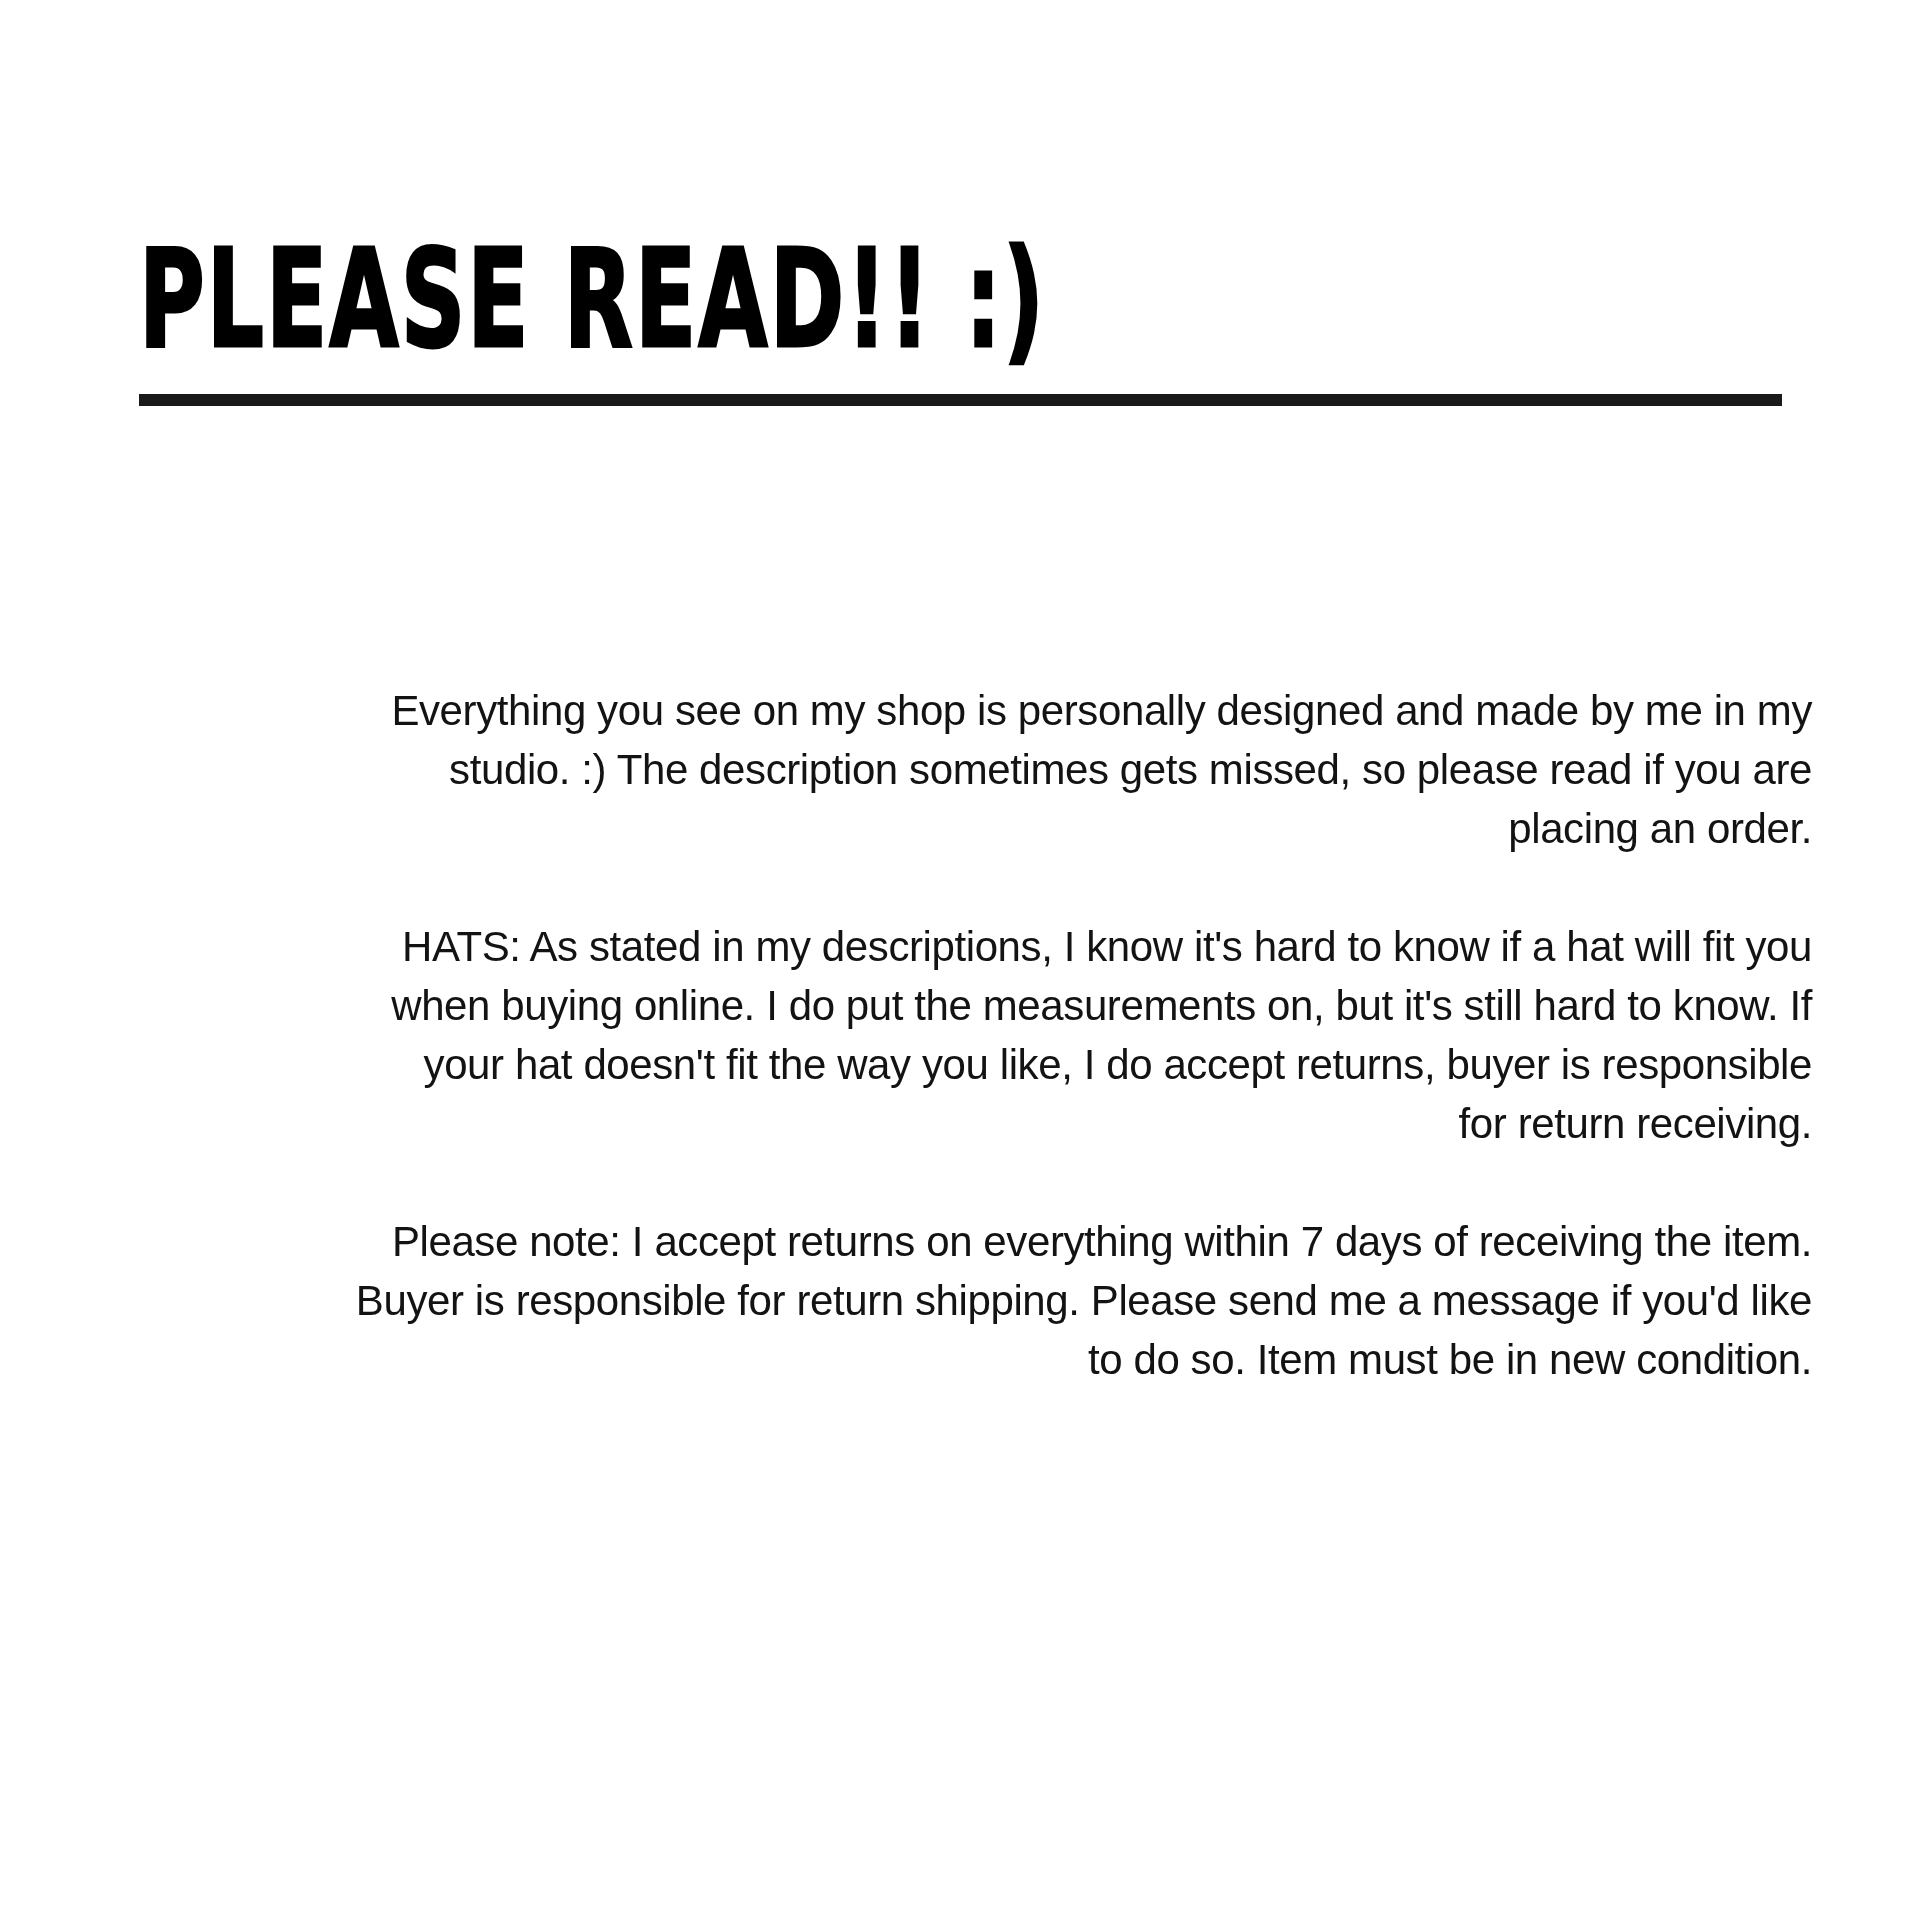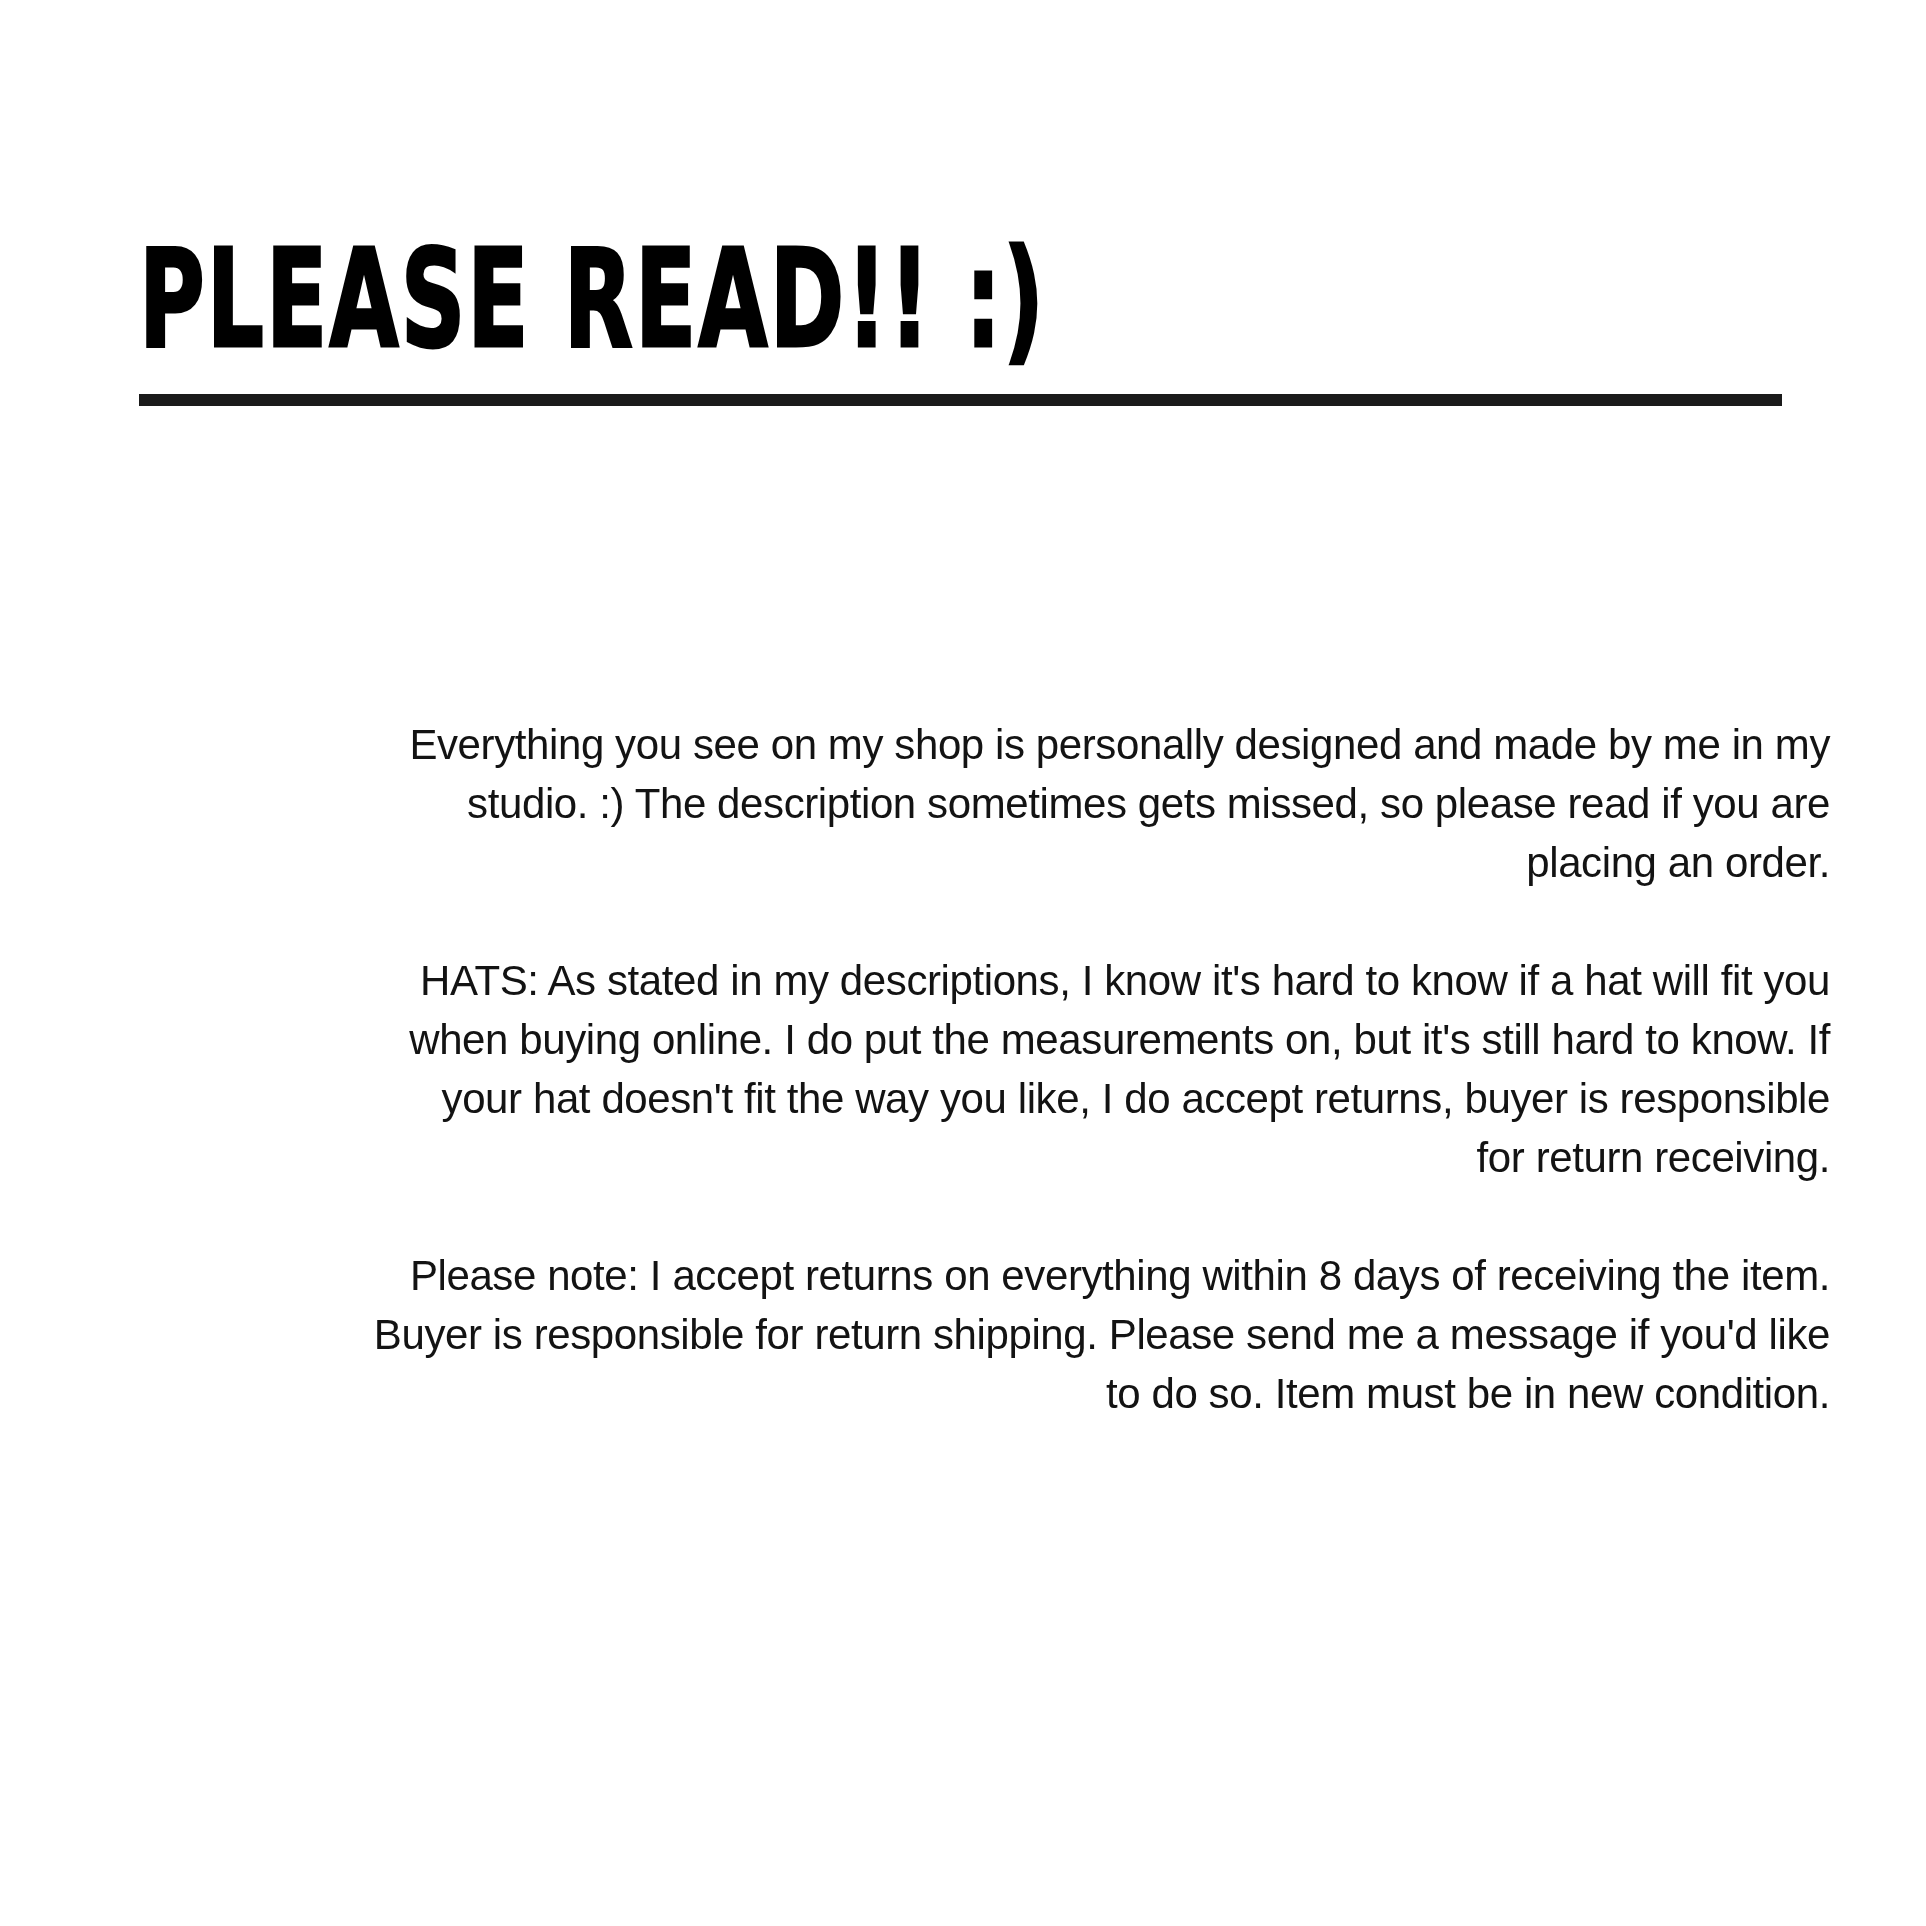--- a/index.html
+++ b/index.html
@@ -34,29 +34,28 @@
   .title-divider {
     position: absolute;
     left: 139px;
     top: 394px;
     width: 1643px;
     height: 12px;
     background: #1a1a1a;
   }
   .body-copy {
     position: absolute;
-    left: 147px;
+    left: 129px;
     top: 681px;
     width: 1683px;
     font-family: "Liberation Sans", sans-serif;
     font-size: 42px;
     line-height: 59px;
     letter-spacing: -0.4px;
     color: #131313;
-    margin-top: 34px;
   }
   .body-copy p {
     margin: 0 0 59px 0;
     white-space: pre-line;
   }
 </style>
 </head>
 <body>
 
 <div class="page">
@@ -66,19 +65,19 @@
   <div class="title-divider"></div>
 
   <div class="body-copy">
     <p>Everything you see on my shop is personally designed and made by me in my
 studio. :) The description sometimes gets missed, so please read if you are
 placing an order.</p>
     <p>HATS: As stated in my descriptions, I know it's hard to know if a hat will fit you
 when buying online. I do put the measurements on, but it's still hard to know. If
 your hat doesn't fit the way you like, I do accept returns, buyer is responsible
 for return receiving.</p>
-    <p>Please note: I accept returns on everything within 8 days of receiving the item.
+    <p>Please note: I accept returns on everything within 7 days of receiving the item.
 Buyer is responsible for return shipping. Please send me a message if you'd like
 to do so. Item must be in new condition.</p>
   </div>
 
 </div>
 
 
 </body></html>

